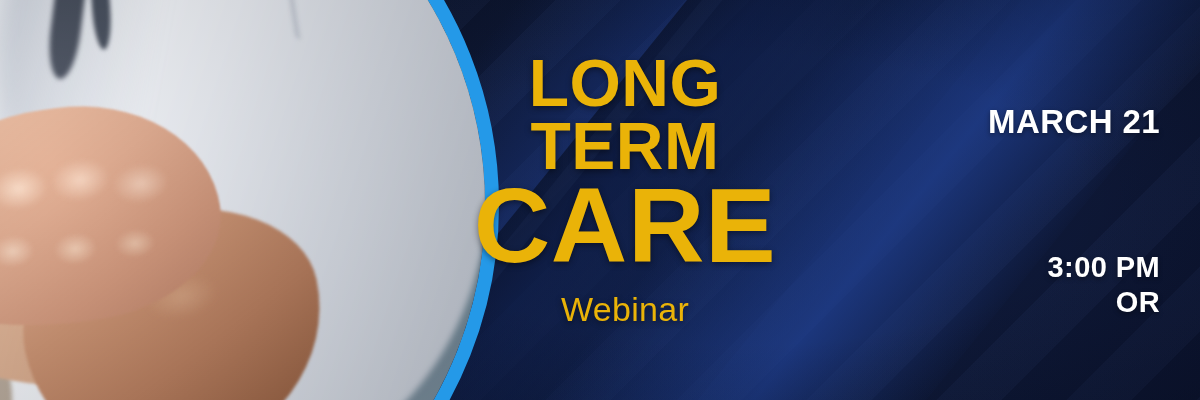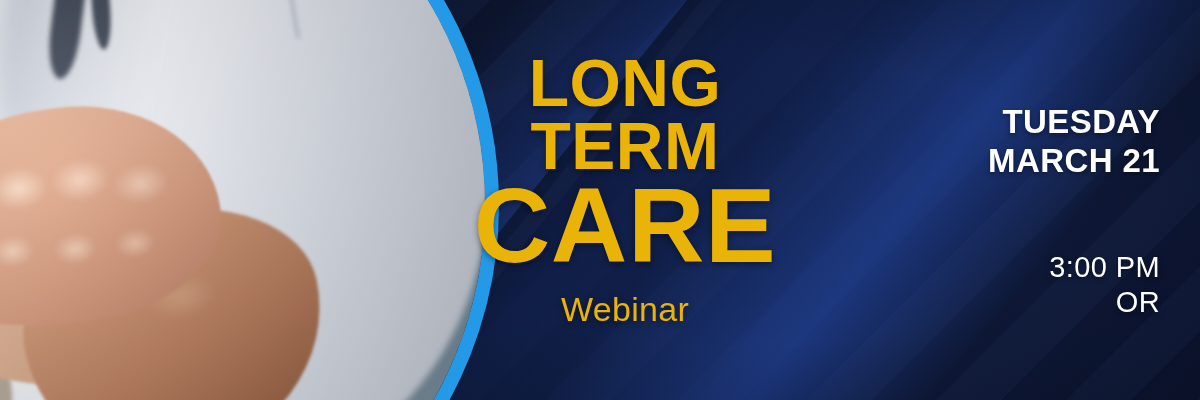--- a/index.html
+++ b/index.html
@@ -333,21 +333,21 @@
   .time-block {
     position: absolute;
     right: 40px;
     top: 250px;
     text-align: right;
     color: #ffffff;
   }
   .time-line {
     display: block;
     font-size: 29px;
-    font-weight: 400;
+    font-weight: 700;
     line-height: 1.22;
     letter-spacing: 0.4px;
     text-shadow: 0 2px 5px rgba(0,0,0,0.40);
   }
 </style>
 </head>
 <body>
 
 <div id="banner">
 
@@ -384,21 +384,20 @@
   </div>
 
   <div class="title-block">
     <span class="title-line title-small">LONG</span>
     <span class="title-line title-small">TERM</span>
     <span class="title-line title-big">CARE</span>
     <span class="subtitle">Webinar</span>
   </div>
 
   <div class="date-block">
-    <span class="date-line">TUESDAY</span>
     <span class="date-line">MARCH 21</span>
   </div>
 
   <div class="time-block">
     <span class="time-line">3:00 PM</span>
     <span class="time-line">OR</span>
   </div>
 
 </div>
 

